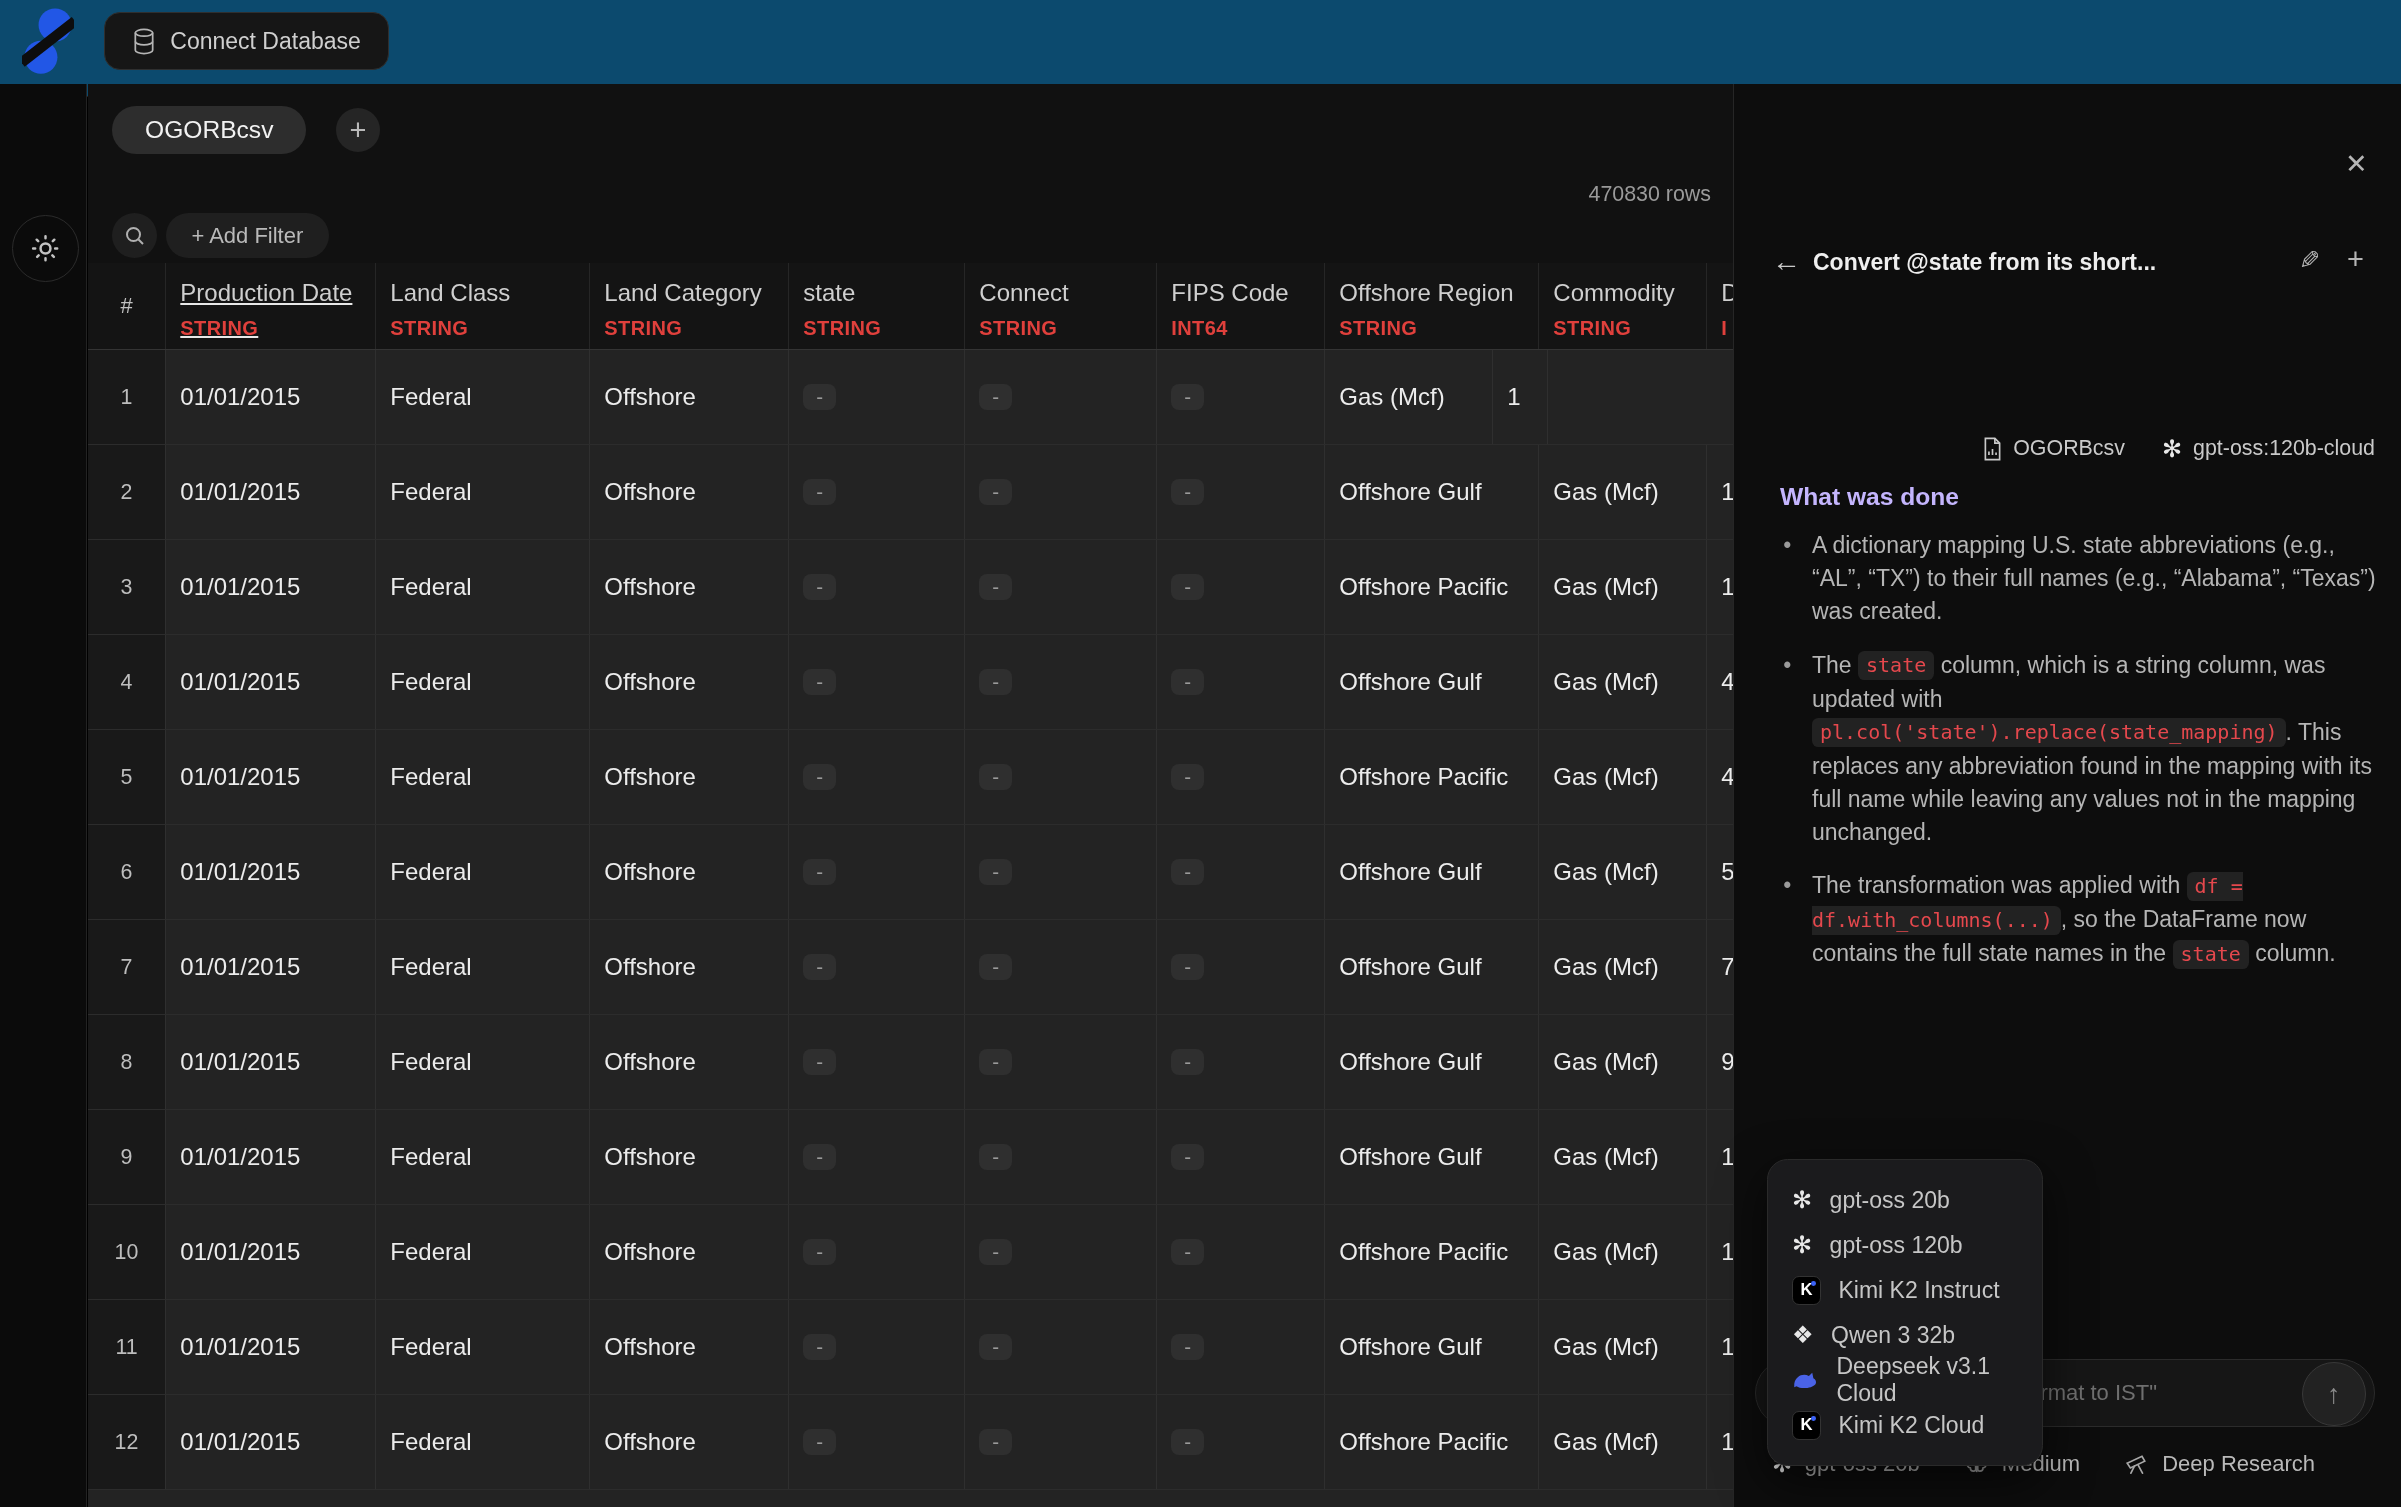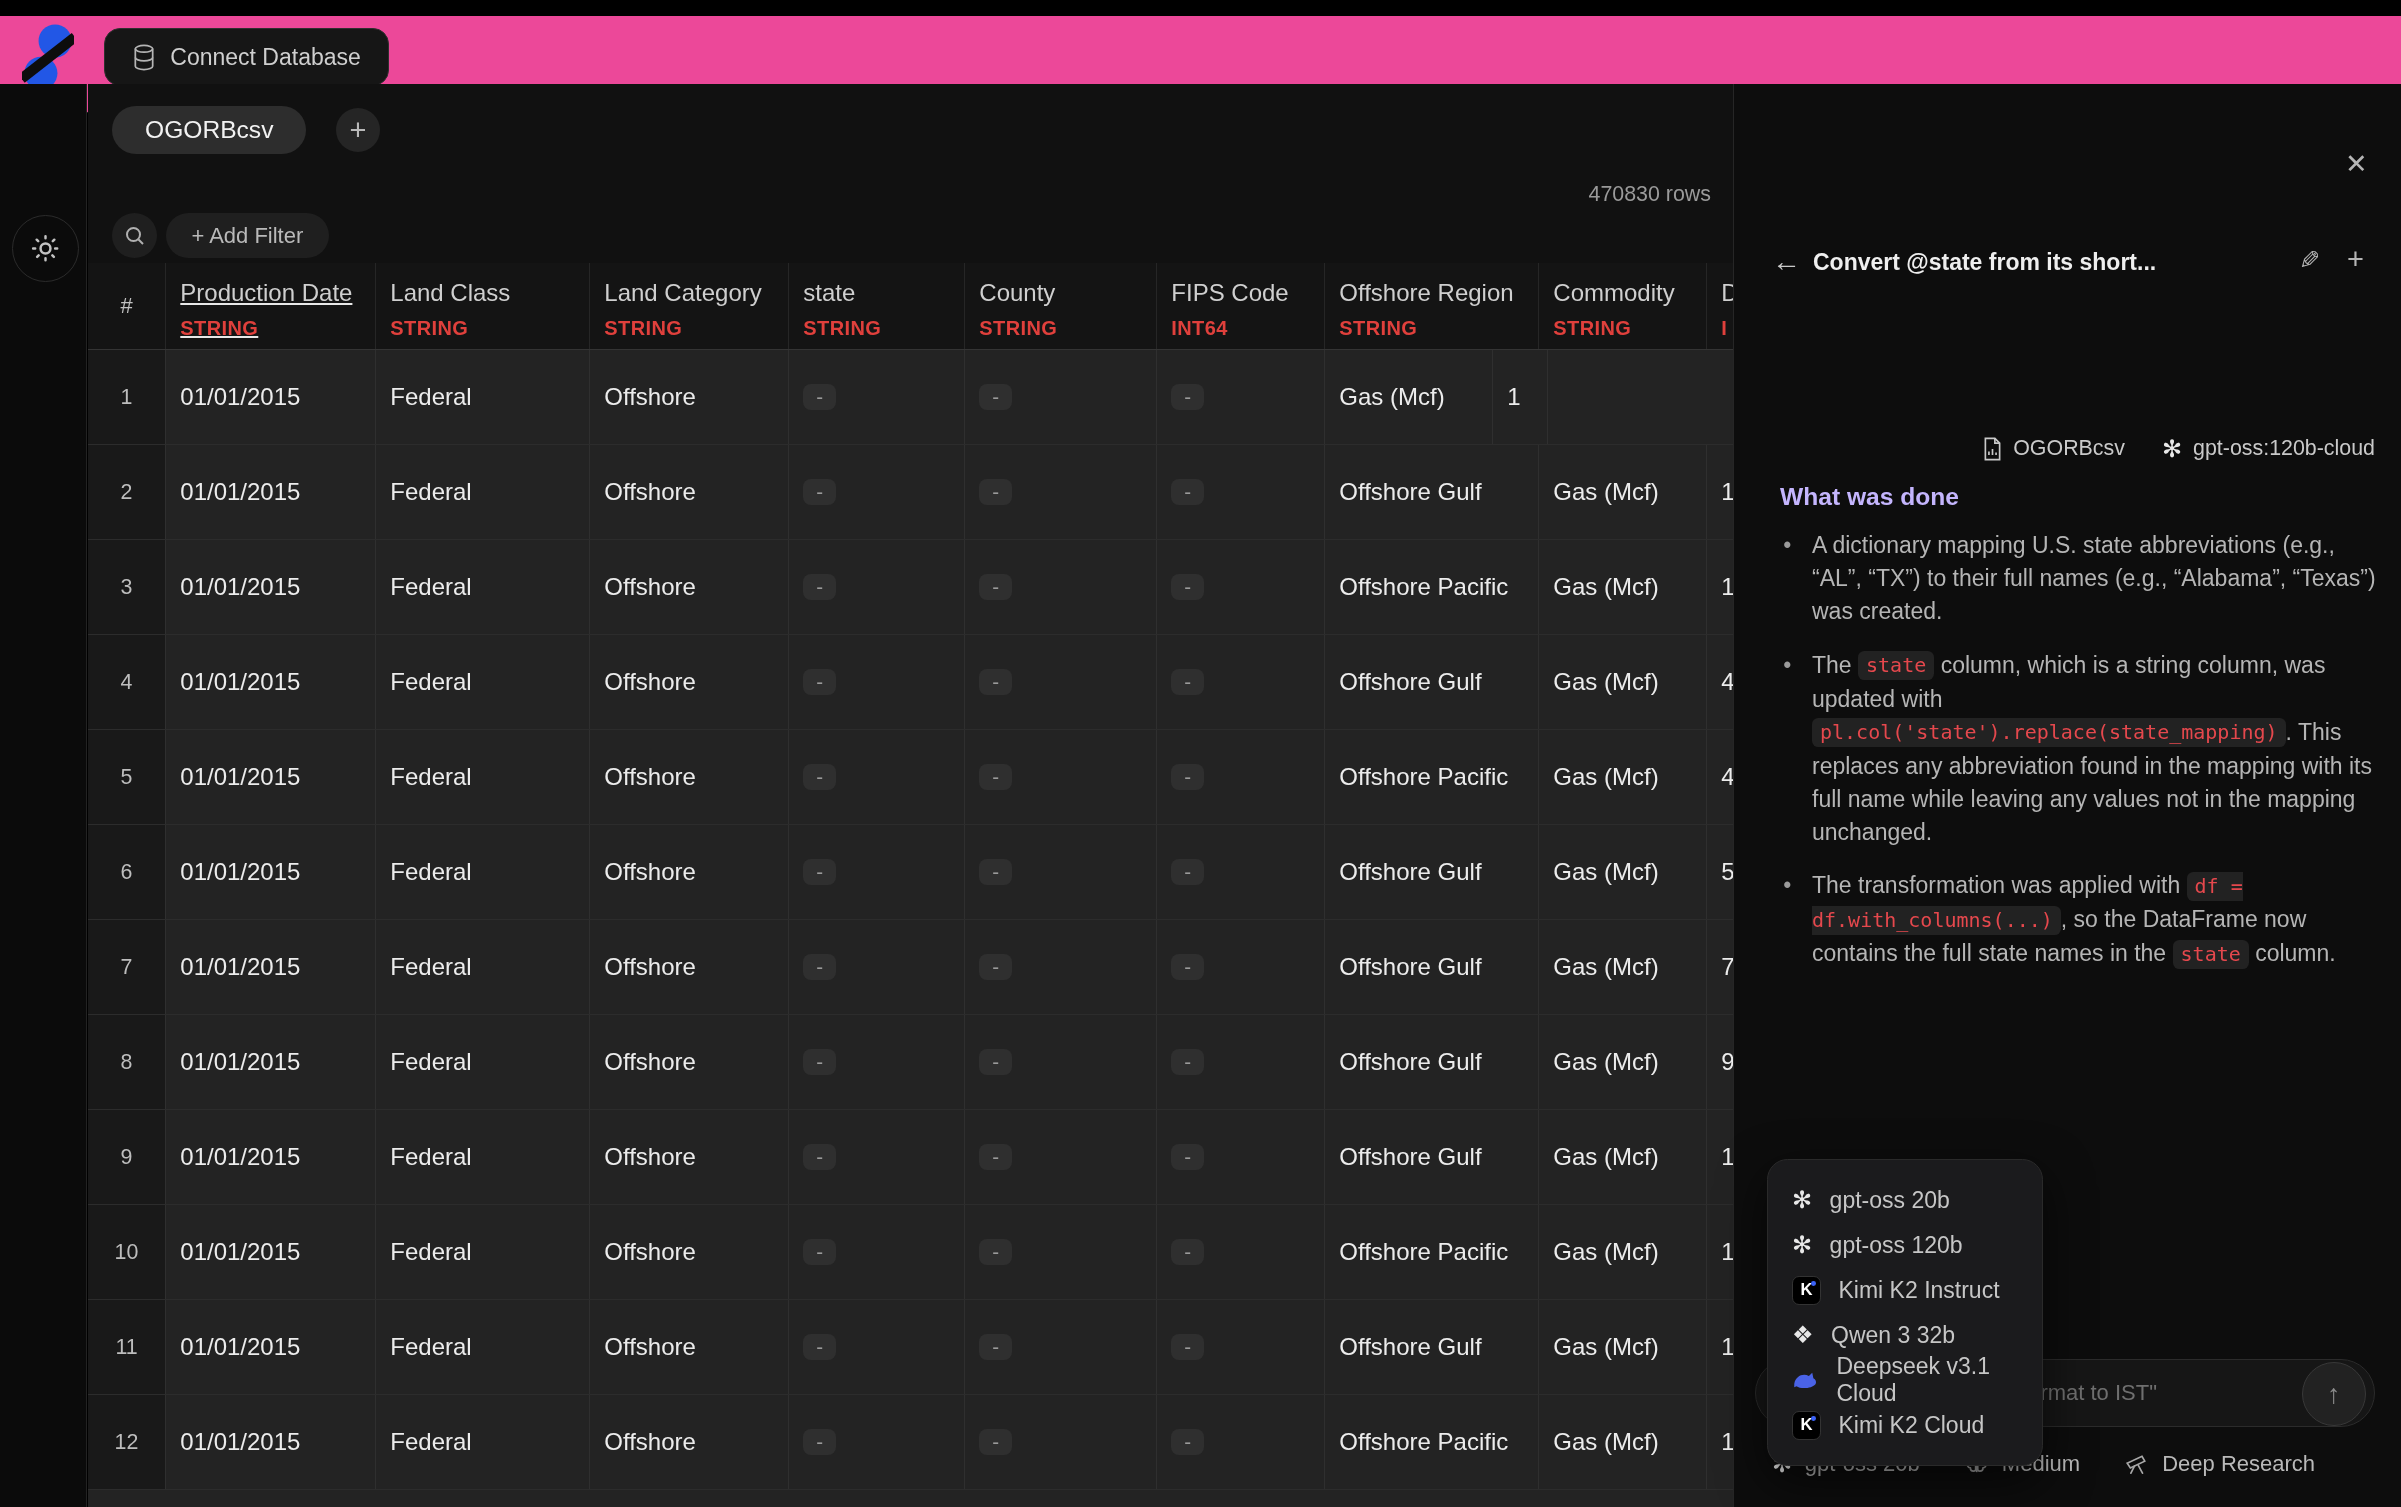--- a/index.html
+++ b/index.html
@@ -2,21 +2,21 @@
 <html style="font-size:12.7px"><head>
 <meta charset="utf-8">
 <style>
   * { margin:0; padding:0; box-sizing:border-box; }
   html,body { background:#000; }
   body { width:2401px; height:1507px; position:relative; overflow:hidden;
          font-family:"Liberation Sans", sans-serif; color:#e8e8e8; }
   .abs { position:absolute; }
 
   
-  .topbar { left:0; top:16px; width:2401px; height:97px; background:#ec4899; border-bottom:0.8px solid #232323; }
+  .topbar { left:0; top:0; width:2401px; height:97px; background:#0c4a6e; border-bottom:0.8px solid #232323; }
   .logo { left:22px; top:8px; width:52px; height:67px; }
   .btn-connect { left:104px; top:12px; height:58px; padding:0 27px; display:flex; align-items:center; gap:14.3px;
       background:#161616; border:0.8px solid #2f2f2f; border-radius:16px; color:#cfcfcf; font-size:23px; cursor:pointer; }
 
   
   .rail { left:0; top:84px; width:87px; height:1423px; background:#0b0b0b; border-right:0.8px solid #232323; }
   .theme-toggle { left:12px; top:131px; width:67px; height:67px; border:0.8px solid #2b2b2b; border-radius:50%;
       display:flex; align-items:center; justify-content:center; }
 
   
@@ -158,21 +158,21 @@
           </div>
           <div class="th" style="width: 199px;">
             <span class="nm">Land Category</span>
             <span class="tp">STRING</span>
           </div>
           <div class="th" style="width: 176px;">
             <span class="nm">state</span>
             <span class="tp">STRING</span>
           </div>
           <div class="th" style="width: 192px;">
-            <span class="nm">County</span>
+            <span class="nm">Connect</span>
             <span class="tp">STRING</span>
           </div>
           <div class="th" style="width: 168px;">
             <span class="nm">FIPS Code</span>
             <span class="tp">INT64</span>
           </div>
           <div class="th" style="width: 214px;">
             <span class="nm">Offshore Region</span>
             <span class="tp">STRING</span>
           </div>

